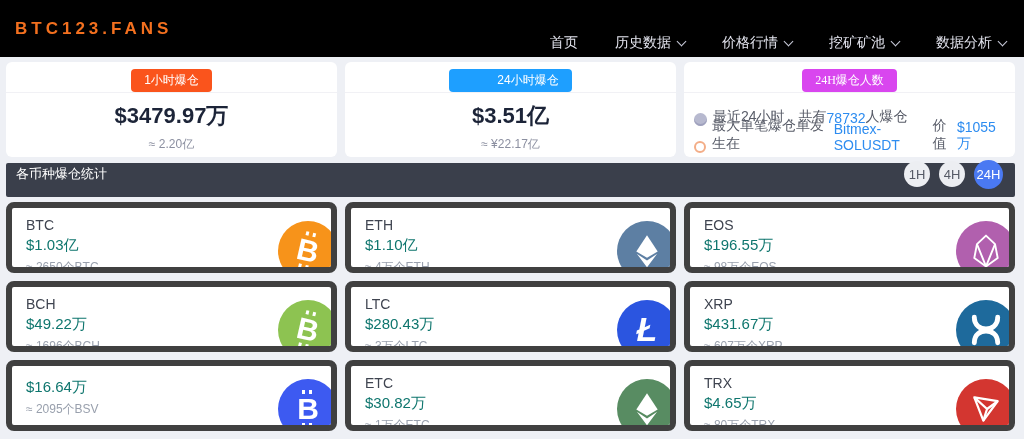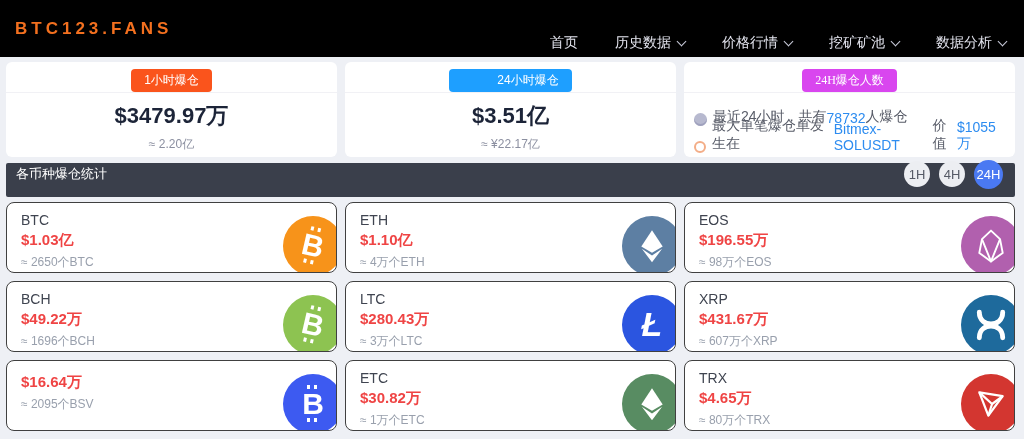--- a/index.html
+++ b/index.html
@@ -36,24 +36,24 @@
   
   .section-bar { margin:6px 9px 0 6px; height:34px; background:#3a3f4b; border-radius:2px;
                  display:flex; align-items:center; justify-content:space-between; padding:0 12px 12px 10px; }
   .section-title { color:#fff; font-size:13px; }
   .filters { display:flex; align-items:center; gap:9px; }
   .filter-btn { width:26px; height:26px; border-radius:50%; border:none; background:#eceef2; color:#555a66;
                 font-size:13px; font-family:inherit; cursor:pointer; }
   .filter-btn.active { width:29px; height:29px; background:#4a79f2; color:#fff; }
   
   .coin-grid { display:grid; grid-template-columns:repeat(3,1fr); gap:8px; margin:5px 9px 0 6px; }
-  .coin-card { position:relative; height:71px; background:#fff; border:1px solid #404040; border-radius:8px;
+  .coin-card { position:relative; height:71px; background:#fff; border:6px solid #404040; border-radius:8px;
                overflow:hidden; padding:9px 0 0 14px; cursor:pointer; }
   .coin-symbol { font-size:14px; color:#3f4450; }
-  .coin-value { font-size:15px; font-weight:700; color:#ef4444; margin-top:3px; }
+  .coin-value { font-size:15px; font-weight:400; color:#0f766e; margin-top:3px; }
   .coin-approx { font-size:12px; color:#99a0ad; margin-top:4px; }
   .coin-icon { position:absolute; top:13px; right:-7px; width:60px; height:60px; border-radius:50%;
                display:flex; align-items:center; justify-content:center; color:#fff; }
   
   .bwrap { position:relative; font-weight:700; font-size:30px; line-height:1; display:inline-block; }
   .bwrap.rot { transform:rotate(13deg); }
   .bwrap .tick { position:absolute; width:3px; height:4px; background:#fff; }
   .tk-tl { top:-4px; left:5px; } .tk-tr { top:-4px; left:12px; }
   .tk-bl { bottom:-3px; left:5px; } .tk-br { bottom:-3px; left:12px; }
   .ltc-glyph { font-size:34px; font-weight:700; font-style:italic; line-height:1; margin-top:-3px; }

